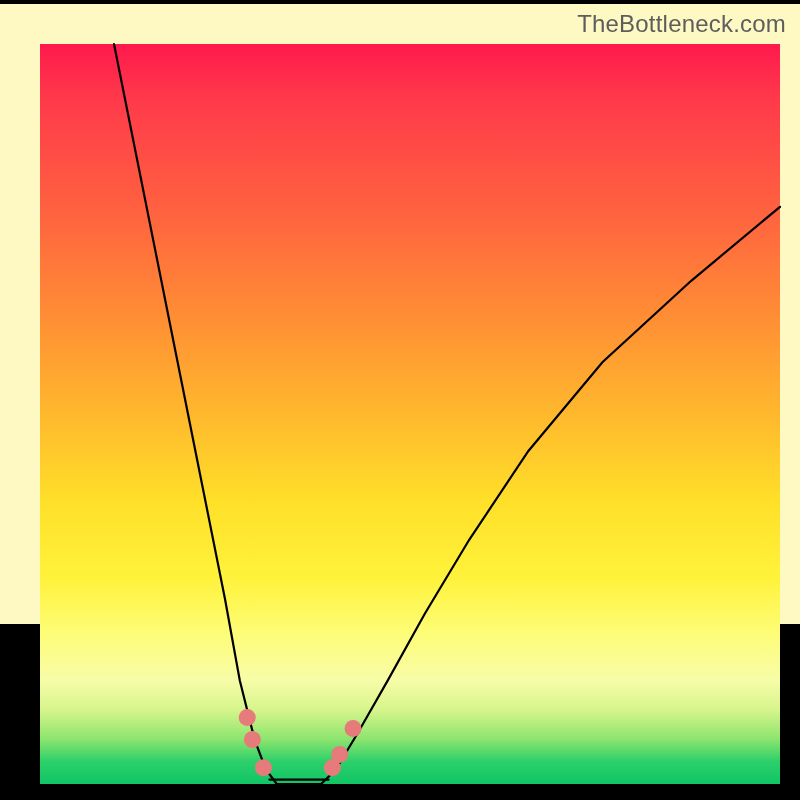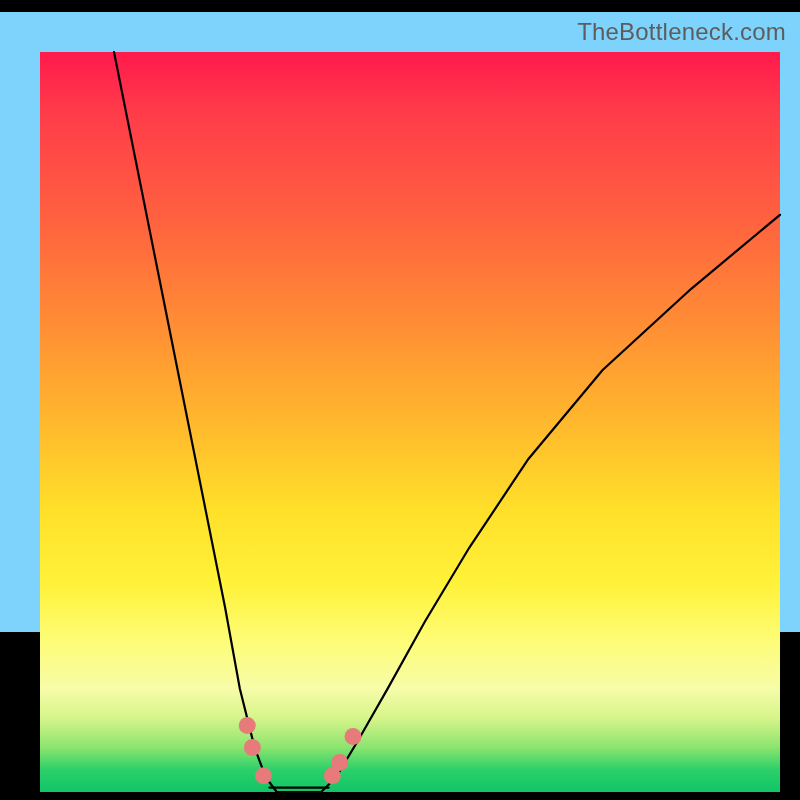--- a/index.html
+++ b/index.html
@@ -6,23 +6,23 @@
     margin: 0;
     padding: 0;
     width: 800px;
     height: 800px;
     background: #000;
     font-family: Arial, Helvetica, sans-serif;
     overflow: hidden;
   }
   .frame {
     position: absolute;
-    left: 0; top: 12px;
+    left: 0; top: 4px;
     width: 800px; height: 620px;
-    background: #7dd3fc;
+    background: #fef9c3;
   }
   .plot {
     position: absolute;
     left: 40px;
     top: 40px;
     width: 740px;
     height: 740px;
     
     background: linear-gradient(to bottom,
       #ff1a4d 0%,

